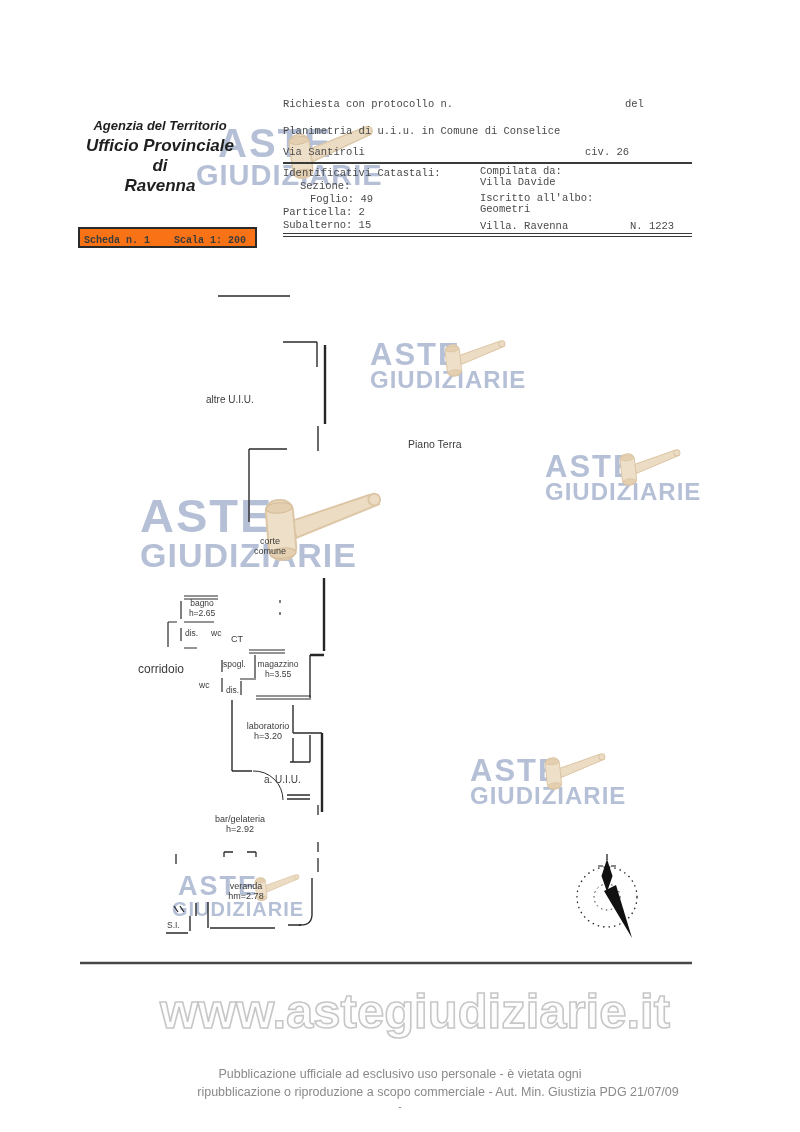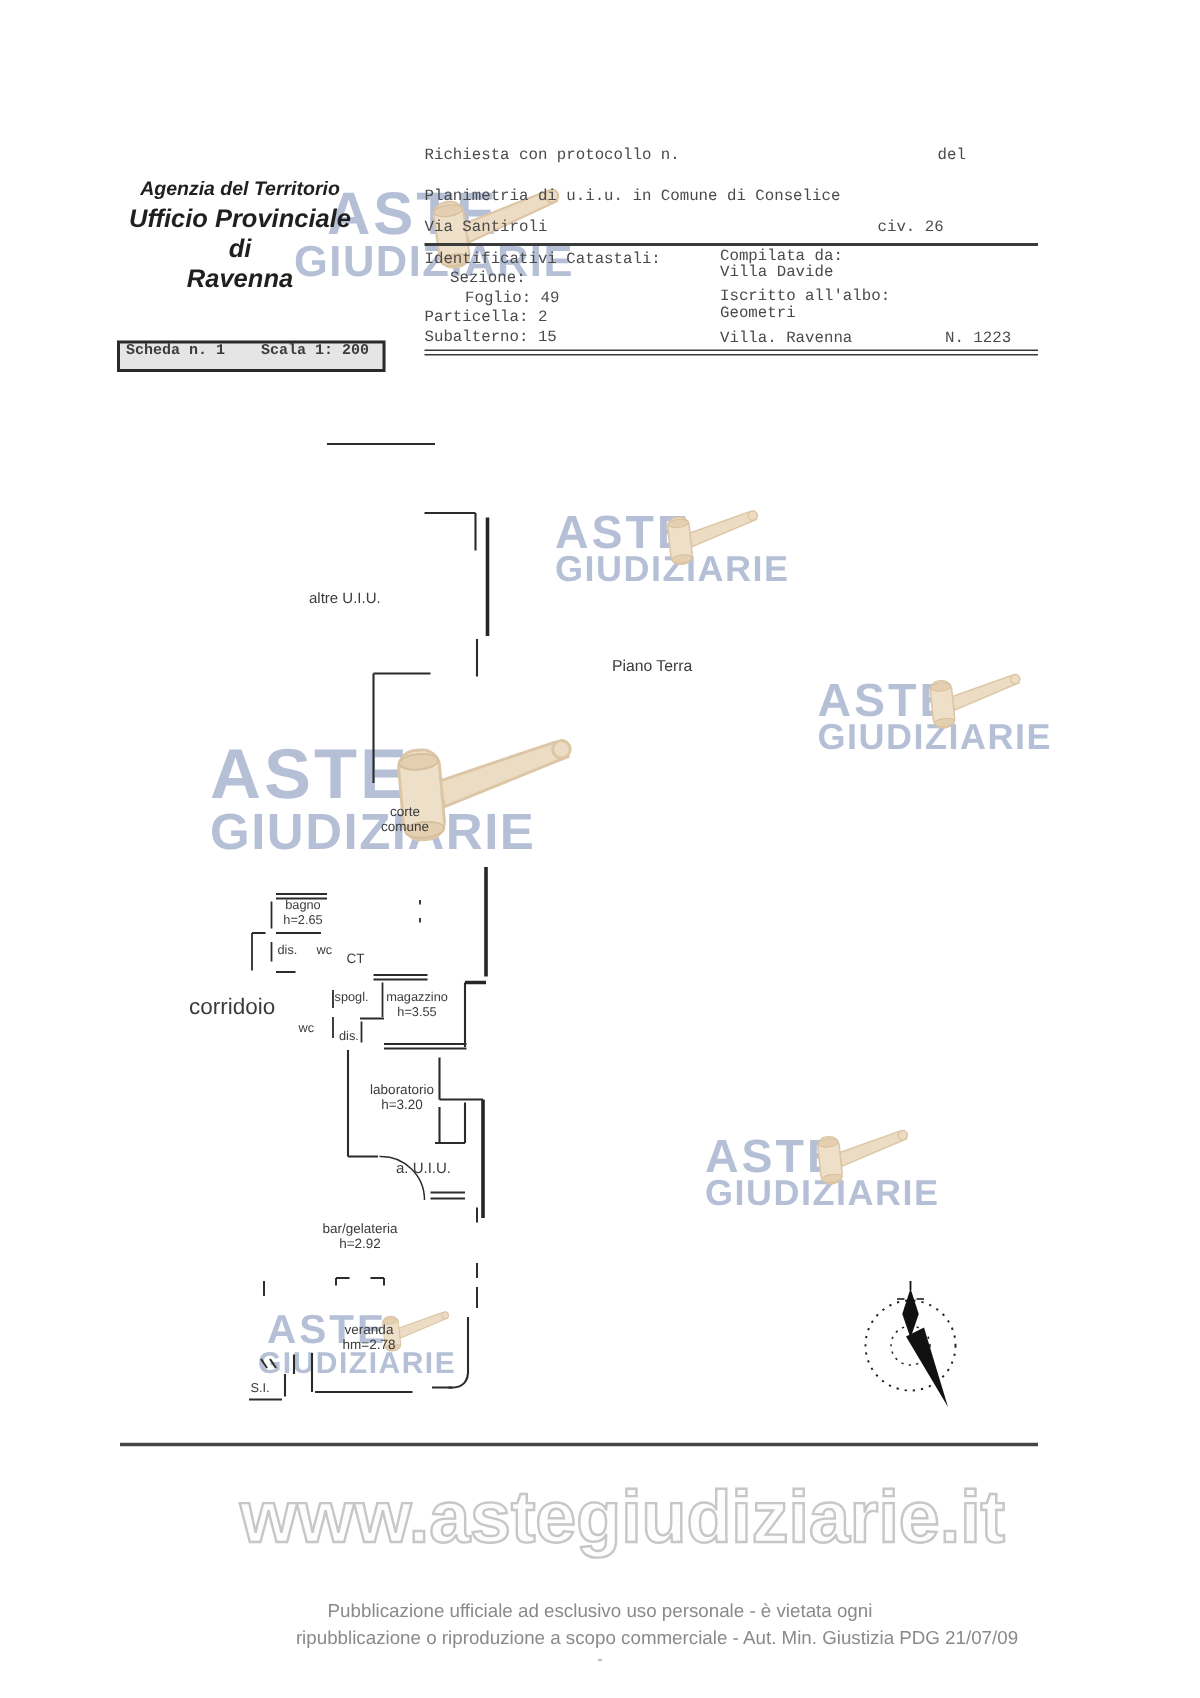--- a/index.html
+++ b/index.html
@@ -18,23 +18,23 @@
   .gavel-svg,.plan-svg{position:absolute;left:0;top:0;}
   .gavel-svg{z-index:1;}
   .plan-svg{z-index:3;}
   
   .hdr-left{position:absolute;left:82px;top:118px;width:156px;z-index:4;text-align:center;
             color:#1f1f1f;font-weight:700;font-style:italic;}
   .hdr-left .a{font-size:13px;margin-bottom:3px;}
   .hdr-left .b{font-size:15.5px;margin-bottom:3px;letter-spacing:0.5px;}
   .hdr-left .c{font-size:17px;}
   .scheda-bar{position:absolute;left:78px;top:227px;width:175px;height:17px;z-index:4;
-              border:2px solid #2a2a2a;background:#e5e5e5;
+              border:2px solid #2a2a2a;background:#f97316;
               font-family:"Liberation Mono","DejaVu Sans Mono",monospace;
-              font-size:10px;font-weight:700;color:#3c3c3c;display:flex;align-items:flex-start;}
+              font-size:10px;font-weight:700;color:#3c3c3c;display:flex;align-items:flex-end;}
   .scheda-bar .s1{margin-left:4px;}
   .scheda-bar .s2{margin-left:24px;}
   .hdr-right{position:absolute;left:283px;top:96px;width:409px;z-index:4;
              font-family:"Liberation Mono","DejaVu Sans Mono",monospace;
              font-size:10.5px;color:#4a4a4a;}
   .hdr-right .rule{border:none;border-top:2px solid #3a3a3a;margin:0;}
   .hdr-right .rule2{border:none;border-top:1px solid #3a3a3a;border-bottom:1px solid #3a3a3a;height:2px;margin:0;}
   .abs{position:absolute;white-space:pre;}
   
   .plan-label{position:absolute;z-index:4;color:#3b3b3b;font-size:8.5px;line-height:1.15;
@@ -207,21 +207,21 @@
 
   <span class="plan-label" style="left:206px;top:394px;font-size:10px;">altre U.I.U.</span>
   <span class="plan-label" style="left:408px;top:438px;font-size:10.5px;">Piano Terra</span>
   <span class="plan-label ctr" style="left:245px;top:536px;width:50px;font-size:9px;">corte
 comune</span>
   <span class="plan-label ctr" style="left:182px;top:599px;width:40px;">bagno
 h=2.65</span>
   <span class="plan-label" style="left:185px;top:629px;">dis.</span>
   <span class="plan-label" style="left:211px;top:629px;">wc</span>
   <span class="plan-label" style="left:231px;top:634px;font-size:9px;">CT</span>
-  <span class="plan-label" style="left:126px;top:663px;font-size:15px;">corridoio</span>
+  <span class="plan-label" style="left:138px;top:663px;font-size:12px;">corridoio</span>
   <span class="plan-label" style="left:223px;top:660px;">spogl.</span>
   <span class="plan-label ctr" style="left:254px;top:660px;width:48px;">magazzino
 h=3.55</span>
   <span class="plan-label" style="left:199px;top:681px;">wc</span>
   <span class="plan-label" style="left:226px;top:686px;">dis.</span>
   <span class="plan-label ctr" style="left:240px;top:721px;width:56px;font-size:9px;">laboratorio
 h=3.20</span>
   <span class="plan-label" style="left:264px;top:774px;font-size:10px;">a. U.I.U.</span>
   <span class="plan-label ctr" style="left:209px;top:814px;width:62px;font-size:9px;">bar/gelateria
 h=2.92</span>

